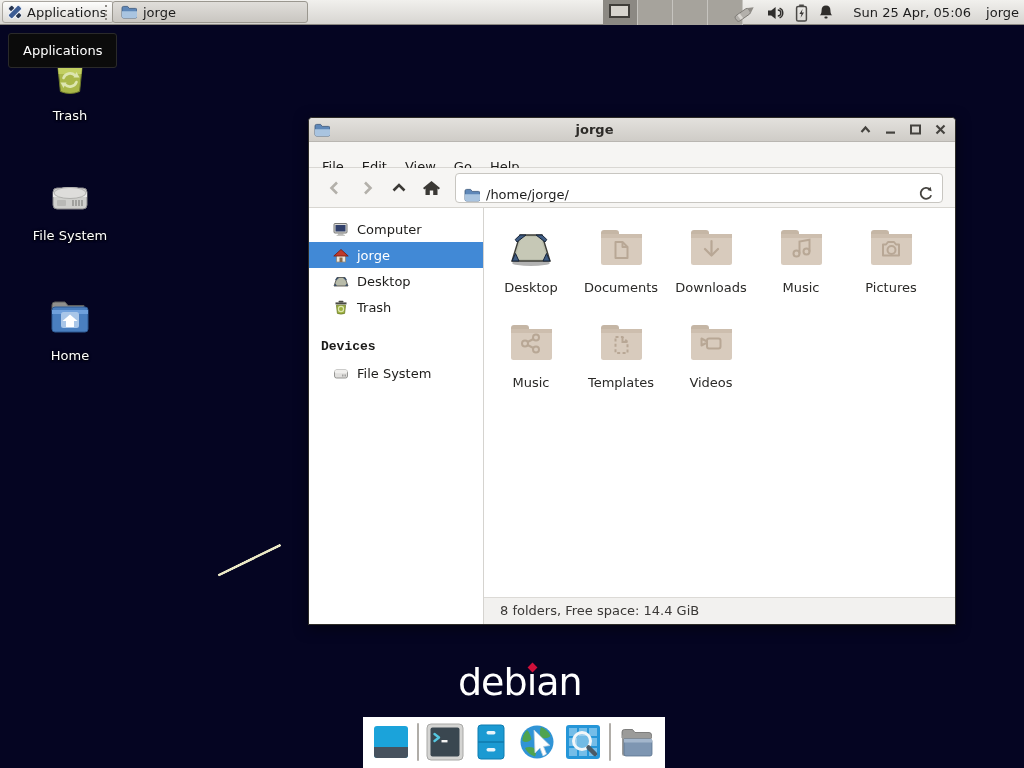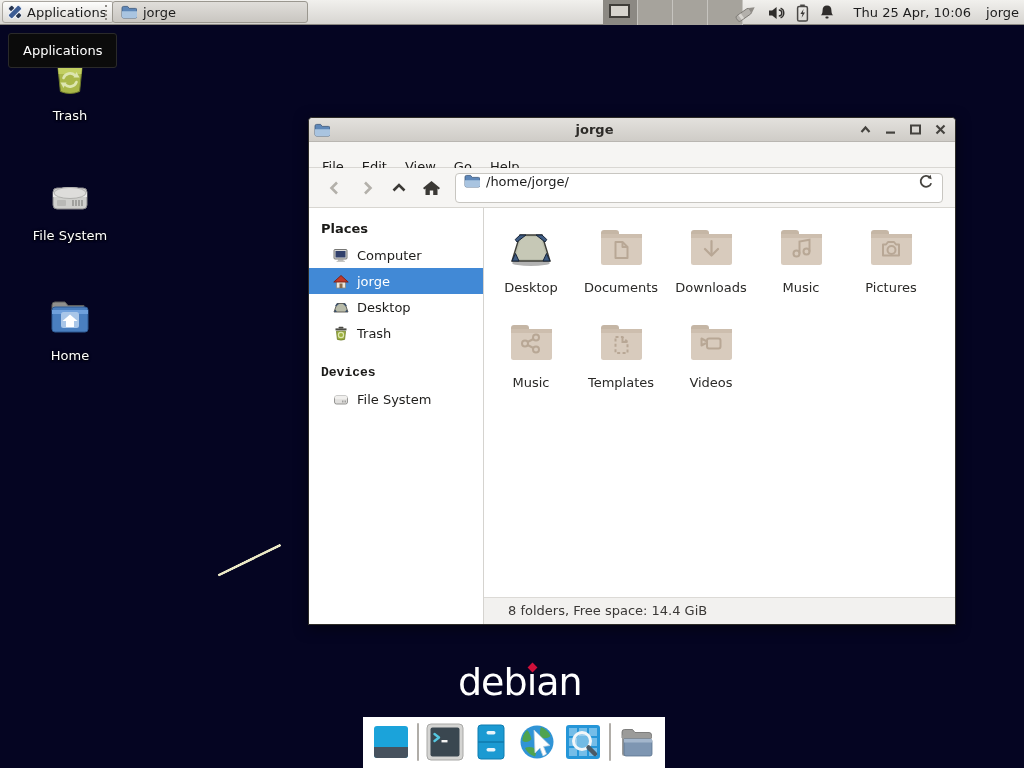--- a/index.html
+++ b/index.html
@@ -121,21 +121,21 @@
 
   .toolbar {
     height:40px; flex:0 0 40px; background:#f6f5f3;
     display:flex; align-items:center; padding:0 10px;
     border-bottom:1px solid #d8d6d1;
   }
   .nav-btn { width:32px; height:30px; display:flex; align-items:center; justify-content:center; border-radius:3px; }
   .pathbar {
     flex:1; height:30px; margin-left:8px; margin-right:2px;
     background:#ffffff; border:1px solid #c8c6c1; border-radius:4px;
-    display:flex; align-items:flex-start; padding:0 8px; gap:6px;
+    display:flex; align-items:flex-end; padding:0 8px; gap:6px;
   }
   .pathbar input {
     flex:1; border:none; outline:none; background:transparent;
     font:13px "DejaVu Sans","Liberation Sans",sans-serif; color:#1c1c1c;
   }
 
   .fm-body { flex:1; display:flex; min-height:0; }
   .sidebar {
     width:175px; flex:0 0 175px; background:#ffffff;
     border-right:1px solid #d5d3cf; padding-top:8px;
@@ -149,21 +149,21 @@
   .filelist {
     flex:1; background:#ffffff; overflow:hidden;
     display:grid; grid-template-columns:repeat(5,90px);
     grid-auto-rows:min-content; row-gap:24px;
     padding:16px 0 0 2px; align-content:start;
   }
   .file-item { width:90px; display:flex; flex-direction:column; align-items:center; }
   .file-item .flbl { margin-top:8px; color:#2b2a28; }
   .statusbar {
     height:27px; flex:0 0 27px; background:#f2f1ef; border-top:1px solid #dcdad6;
-    line-height:26px; padding-left:24px; color:#3a3836;
+    line-height:26px; padding-left:16px; color:#3a3836;
   }
 </style>
 </head>
 <body>
 
 <div id="panel">
 
   <div class="app-btn">
     <span style="display:flex">
       <svg width="16" height="16" viewBox="0 0 16 16">
@@ -222,21 +222,21 @@
           <path d="M7.6 5 L4.4 10 h2.1 L5.6 13.8 L9 8.6 H6.8 z" fill="#3a3836"></path>
         </svg>
       </span>
       <span style="display:flex">
         <svg width="16" height="17" viewBox="0 0 16 17">
           <path d="M8 1.6 c2.9 0 4.4 2.1 4.4 4.6 c0 3.1 1 4.3 1.8 5.1 H1.8 c.8-.8 1.8-2 1.8-5.1 C3.6 3.7 5.1 1.6 8 1.6 z" fill="#2f2d2b"></path>
           <rect x="6.4" y="12.6" width="3.2" height="1.8" rx="0.9" fill="#2f2d2b"></rect>
         </svg>
       </span>
     </div>
-    <span class="clock-label">Thu 25 Apr, 10:06</span>
+    <span class="clock-label">Sun 25 Apr, 05:06</span>
     <span class="user-label">jorge</span>
   </div>
 </div>
 
 <div id="tooltip">
   <span>Applications</span>
 </div>
 
 <div class="desk-icon" id="desk-trash">
   <span class="ic" style="width:48px;display:block">
@@ -366,21 +366,20 @@
         <svg width="16" height="16" viewBox="0 0 16 16">
           <path d="M13.2 9.2 a5.4 5.4 0 1 1 -1.2 -5.6" fill="none" stroke="#45433f" stroke-width="1.8"></path>
           <polygon points="12.6,0.8 13.6,5.2 9.4,4" fill="#45433f"></polygon>
         </svg>
       </span>
     </div>
   </div>
 
   <div class="fm-body">
     <div class="sidebar">
-      <div class="side-header">Places</div>
 
       <div class="side-row">
         <span style="display:flex">
           <svg width="16" height="15" viewBox="0 0 16 15">
             <rect x="1" y="1.5" width="13" height="9.5" rx="1" fill="#d9d9d6" stroke="#6a6a68" stroke-width="0.9"></rect>
             <rect x="2.5" y="3" width="10" height="6.5" fill="#31406b"></rect>
             <rect x="5" y="11.5" width="5.5" height="1.2" fill="#9a9a97"></rect>
             <rect x="3.5" y="12.7" width="8.5" height="1.4" rx="0.7" fill="#c6c6c3"></rect>
           </svg>
         </span>

